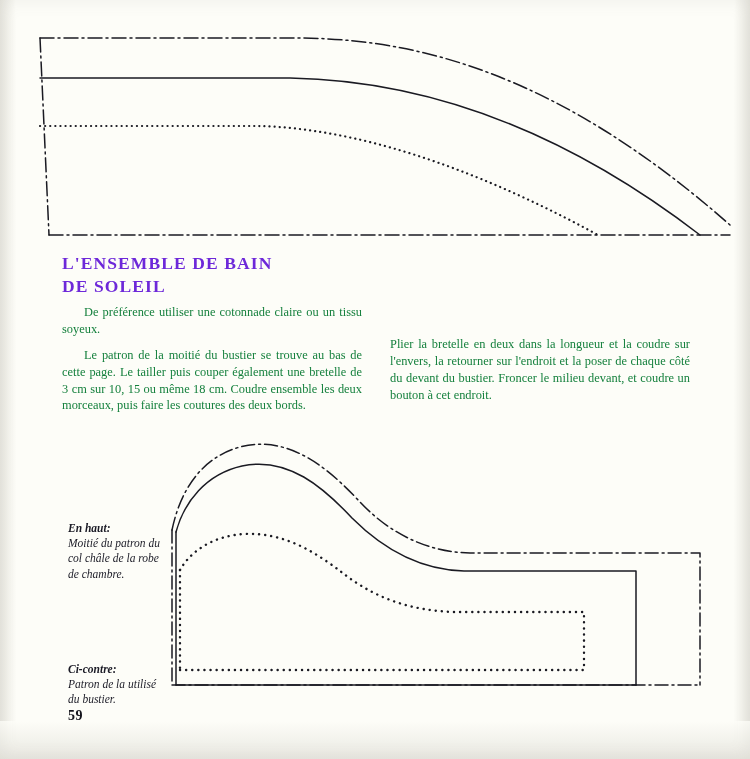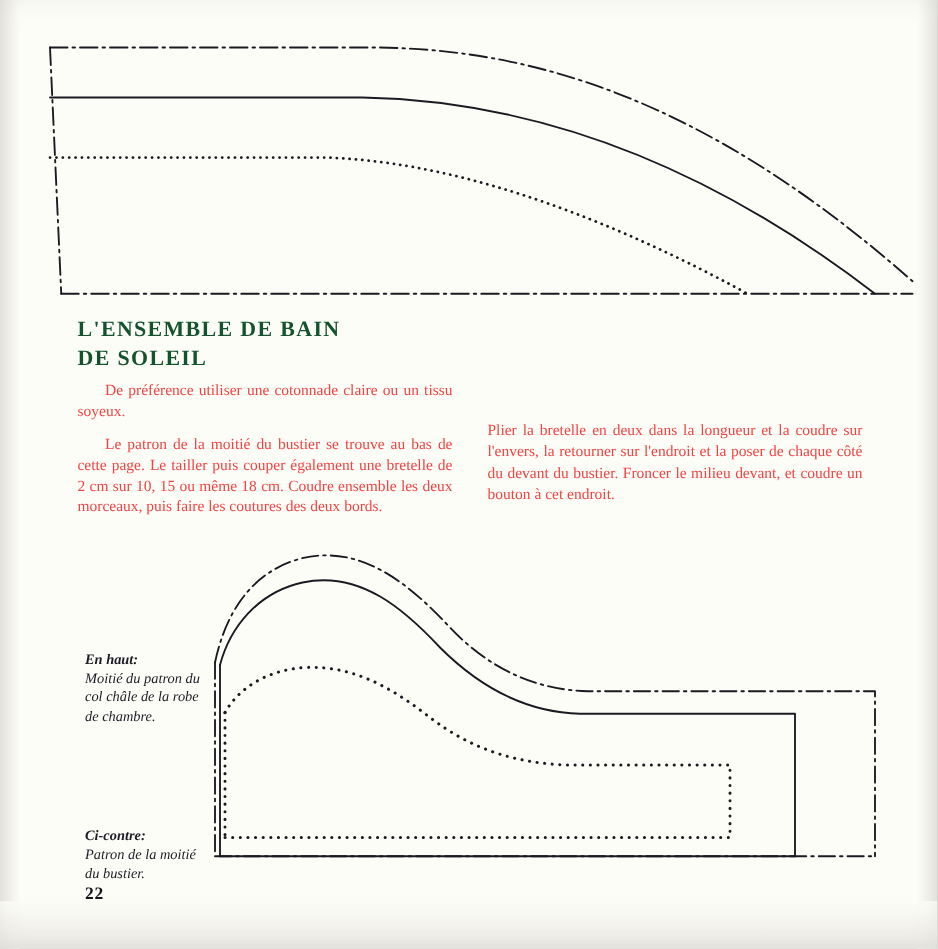--- a/index.html
+++ b/index.html
@@ -60,36 +60,36 @@
     left: 62px;
     top: 252px;
     width: 630px;
   }
   .title {
     font-family: "Liberation Serif", serif;
     font-size: 17.5px;
     font-weight: bold;
     letter-spacing: 1.1px;
     line-height: 1.32;
-    color: #14532d;
+    color: #6d28d9;
     margin: 0 0 6px 0;
     width: 300px;
   }
   .cols {
     display: flex;
     gap: 28px;
   }
   .col {
     width: 300px;
   }
   .col p {
     margin: 0 0 0.1em 0;
     font-size: 12.4px;
     line-height: 1.36;
-    color: #ef4444;
+    color: #15803d;
     text-align: justify;
     text-indent: 22px;
   }
   .col p.noindent {
     text-indent: 0;
     margin-top: 32px;
   }
   .col p + p {
     margin-top: 9px;
   }
@@ -148,21 +148,21 @@
   </div>
 
   <div class="text-block">
     <h1 class="title">
       <span>L'ENSEMBLE DE BAIN</span><br>
       <span>DE SOLEIL</span>
     </h1>
     <div class="cols">
       <div class="col">
         <p>De préférence utiliser une cotonnade claire ou un tissu soyeux.</p>
-        <p>Le patron de la moitié du bustier se trouve au bas de cette page. Le tailler puis couper également une bretelle de 2 cm sur 10, 15 ou même 18 cm. Coudre ensemble les deux morceaux, puis faire les coutures des deux bords.</p>
+        <p>Le patron de la moitié du bustier se trouve au bas de cette page. Le tailler puis couper également une bretelle de 3 cm sur 10, 15 ou même 18 cm. Coudre ensemble les deux morceaux, puis faire les coutures des deux bords.</p>
       </div>
       <div class="col">
         <p class="noindent">Plier la bretelle en deux dans la longueur et la coudre sur l'envers, la retourner sur l'endroit et la poser de chaque côté du devant du bustier. Froncer le milieu devant, et coudre un bouton à cet endroit.</p>
       </div>
     </div>
   </div>
 
   <div class="fig-bottom">
     <svg width="750" height="290" viewBox="0 0 750 290" xmlns="http://www.w3.org/2000/svg">
       <g fill="none" stroke="#1a1a22" stroke-linecap="round" stroke-linejoin="round">
@@ -182,18 +182,18 @@
     </svg>
   </div>
 
   <div class="caption caption-1">
     <span class="lead">En haut:</span><br>
     <span>Moitié du patron du col châle de la robe de chambre.</span>
   </div>
 
   <div class="caption caption-2">
     <span class="lead">Ci-contre:</span><br>
-    <span>Patron de la moitié du bustier.</span>
+    <span>Patron de la utilisé du bustier.</span>
   </div>
 
-  <div class="folio">22</div>
+  <div class="folio">59</div>
 
 </div>
 
 </body></html>

